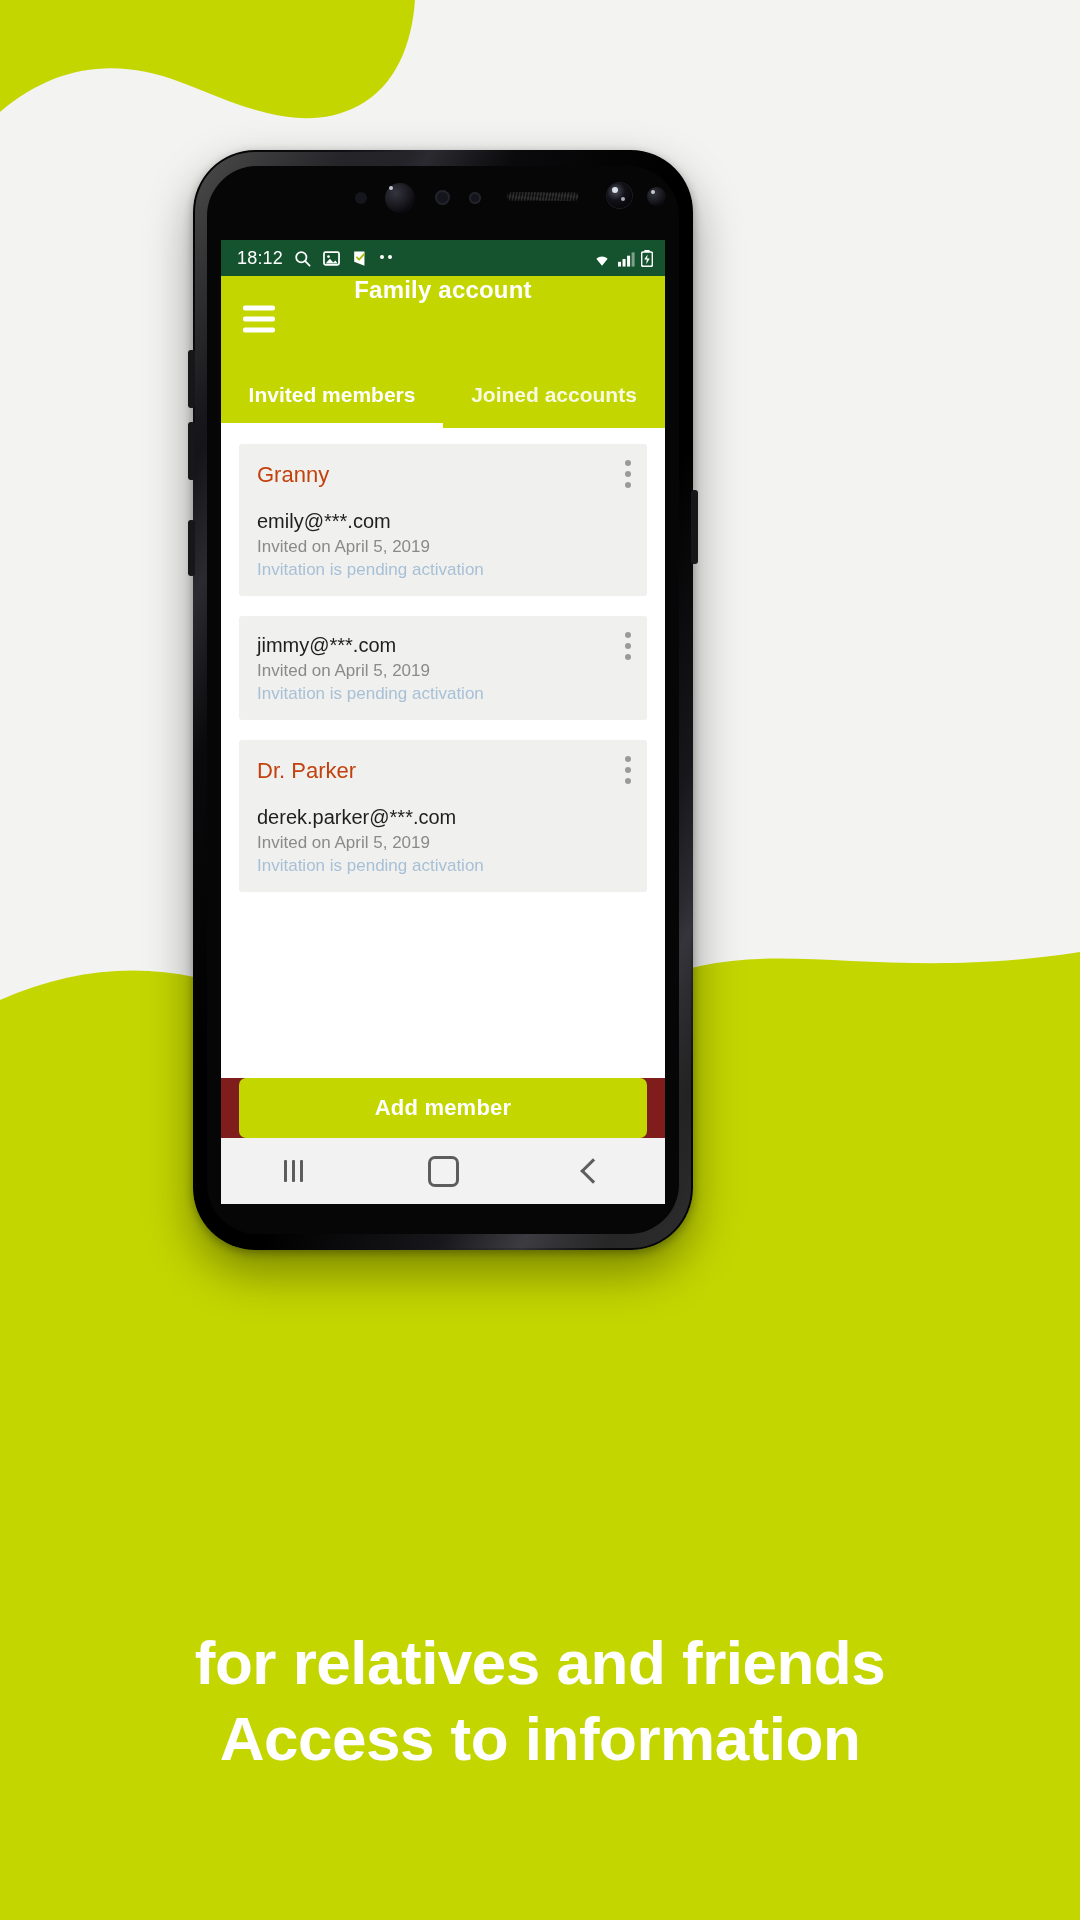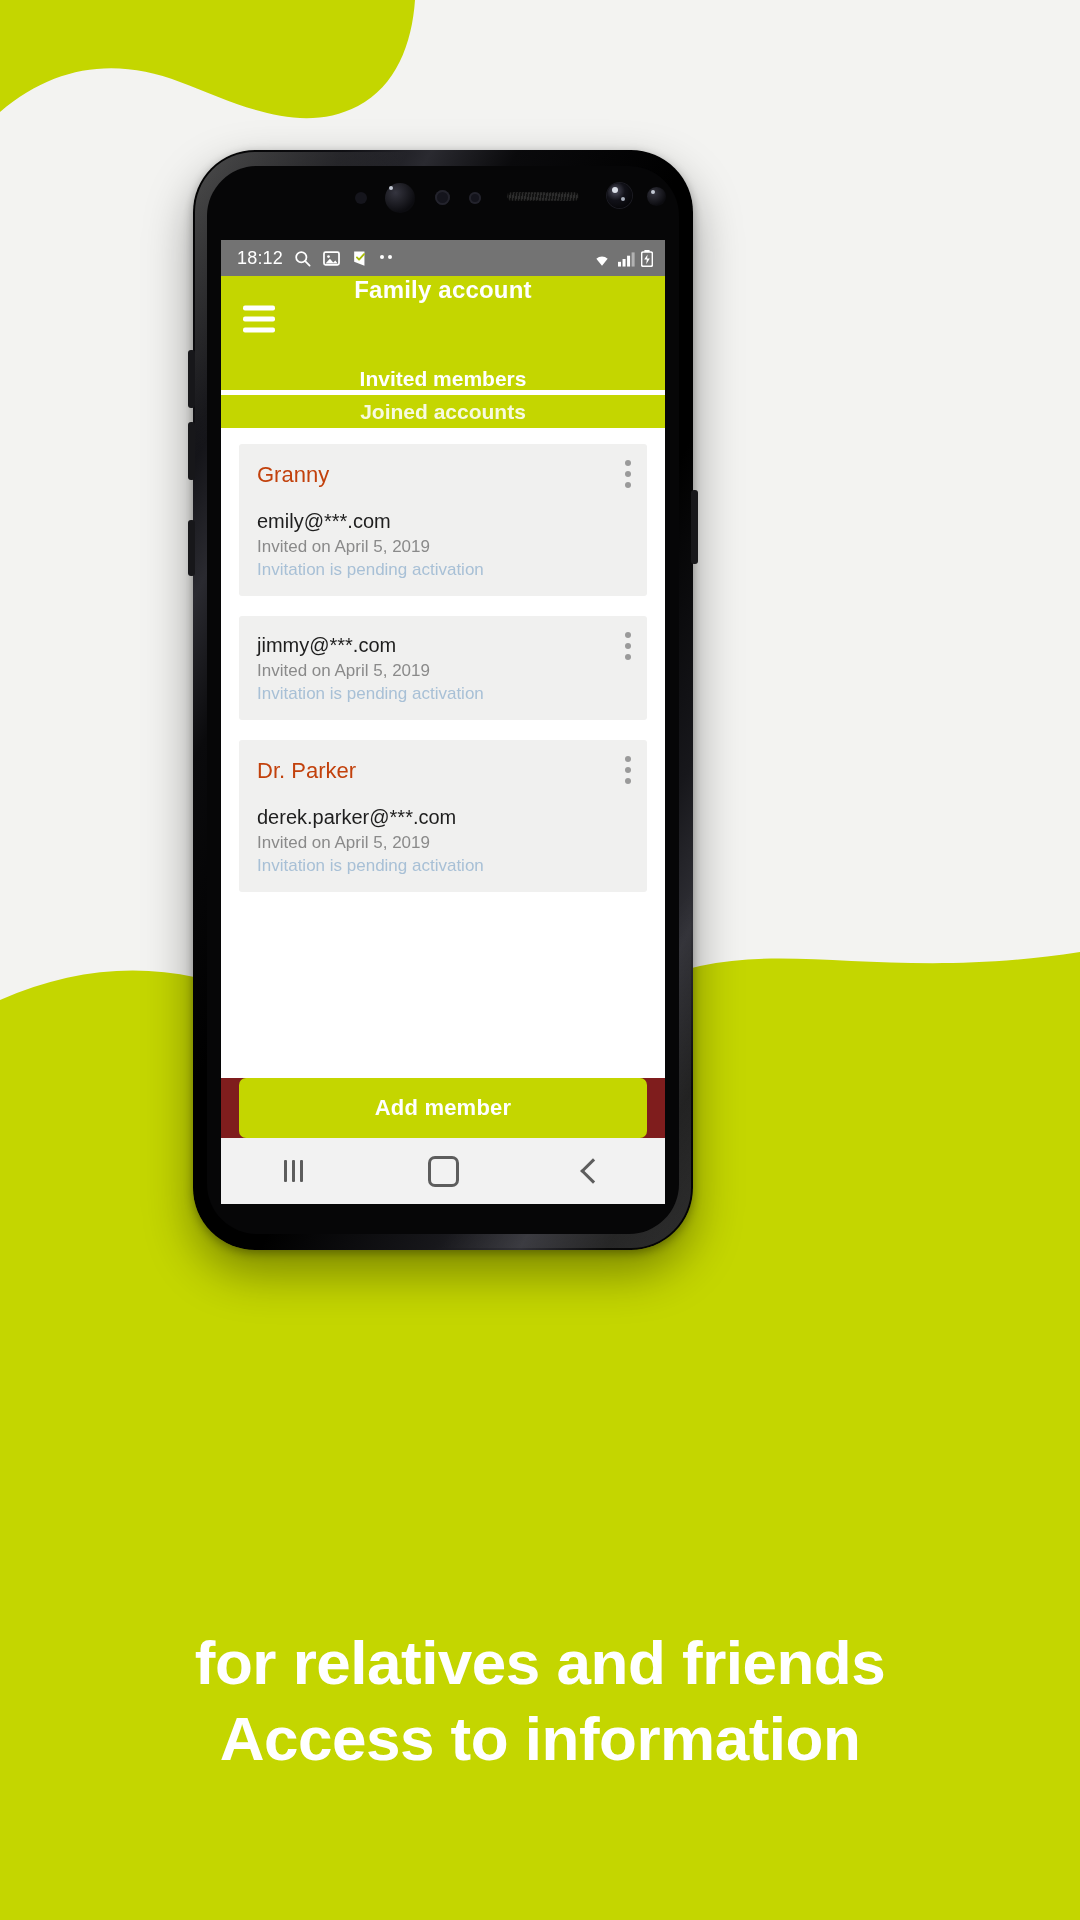--- a/index.html
+++ b/index.html
@@ -53,42 +53,42 @@
   }
   .iris:after{content:"";position:absolute;left:4px;top:3px;width:4px;height:4px;border-radius:50%;background:#dde4ee;opacity:.85;}
 
   .screen{
     position:absolute;left:14px;top:74px;width:444px;height:964px;
     background:#fff;overflow:hidden;
   }
 
   
   .statusbar{
-    height:36px;background:#737373;display:flex;align-items:center;
+    height:36px;background:#14532d;display:flex;align-items:center;
     padding:0 12px 0 16px;color:#ffffff;
   }
   .sb-time{font-size:18px;letter-spacing:.2px;font-weight:400;}
   .sb-left{display:flex;align-items:center;gap:10px;}
   .sb-right{margin-left:auto;display:flex;align-items:flex-end;gap:6px;}
   .sb-icon{display:block;}
   .dots2{display:flex;gap:4px;align-items:center;padding-bottom:3px;}
   .dots2 i{width:4px;height:4px;border-radius:50%;background:#fff;display:block;}
 
   
   .appbar{
     background:#c4d600;height:86px;position:relative;display:flex;align-items:flex-start;
   }
   .hamburger{position:absolute;left:22px;top:50%;transform:translateY(-50%);width:32px;cursor:pointer;}
   .hamburger i{display:block;height:5px;border-radius:2px;background:#fff;margin:6px 0;}
   .appbar-title{
     width:100%;text-align:center;color:#fff;font-size:24px;font-weight:bold;letter-spacing:.2px;
   }
 
   
-  .tabs{background:#c4d600;display:flex;height:66px;flex-direction:column;}
+  .tabs{background:#c4d600;display:flex;height:66px;}
   .tab{
     flex:1;display:flex;align-items:center;justify-content:center;
     color:#fff;font-size:21px;font-weight:bold;position:relative;cursor:pointer;
   }
   .tab.inactive{opacity:.88;font-weight:bold;}
   .tab .ul{
     position:absolute;left:0;right:0;bottom:0;height:5px;background:#fff;
   }
 
   

